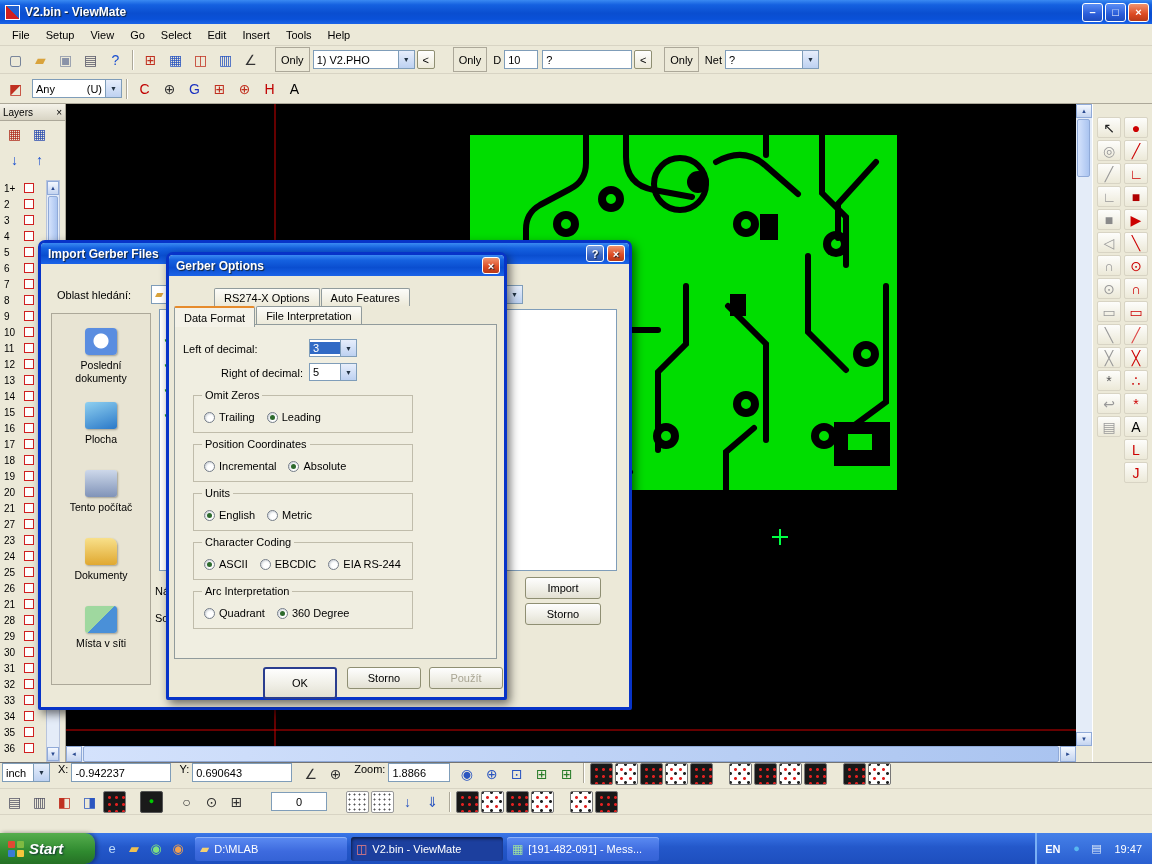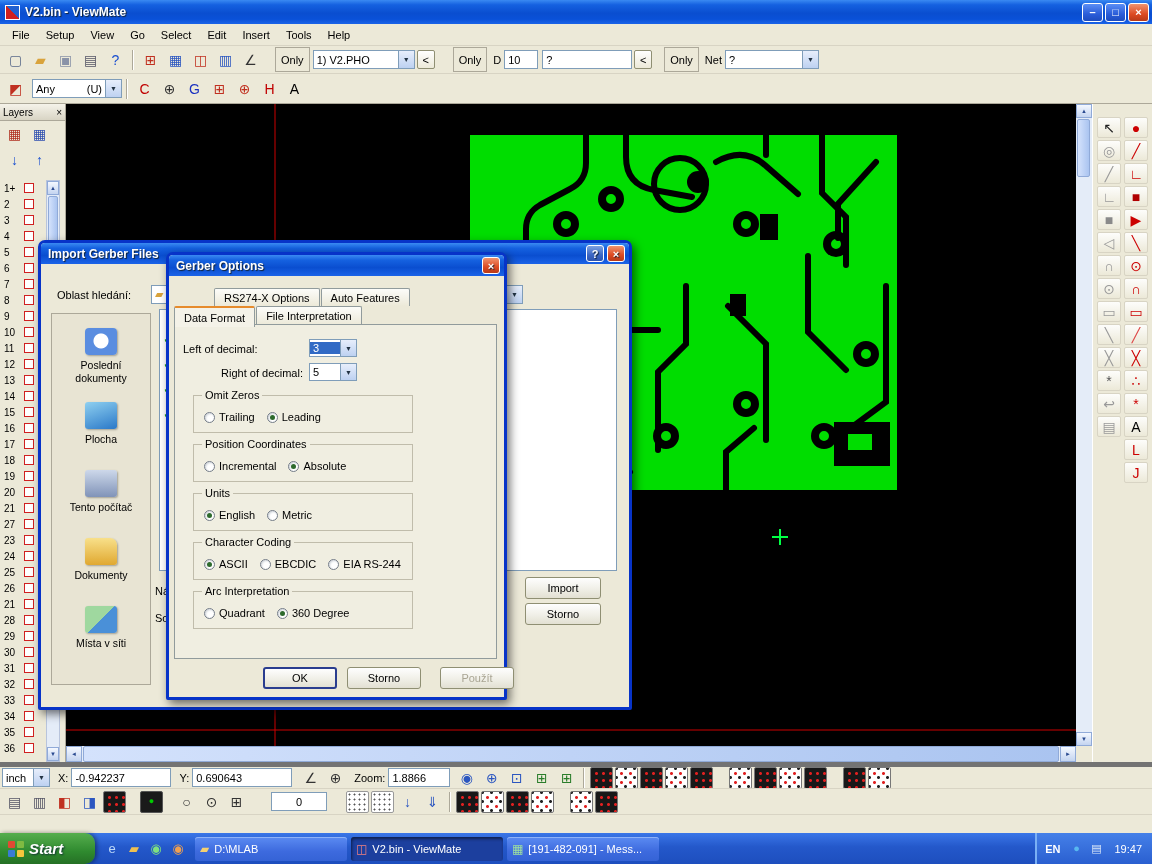--- a/index.html
+++ b/index.html
@@ -67,21 +67,21 @@
   .vscroll { position:absolute; left:1076px; top:104px; width:16px; height:642px; background:#e4ecf8; }
   .vthumb { position:absolute; left:1px; top:15px; width:13px; height:58px; }
 
   
   .rtools { position:absolute; left:1092px; top:104px; width:60px; height:658px; background:#ece9d8; border-left:1px solid #fff; }
   .rcol { position:absolute; top:12px; display:flex; flex-direction:column; }
   .rcol .tbi { width:24px; height:21px; margin:1px 0; background:linear-gradient(#fdfdfb,#ece9d8); border:1px solid #d8d4c4; }
 
   
   .statusbar { position:absolute; left:0; top:762px; width:1152px; height:26px; background:#ece9d8;
-    display:flex; align-items:center; padding:0 2px; border-top:5px solid #737373; }
+    display:flex; align-items:flex-start; padding:0 2px; border-top:1px solid #737373; }
   .tb3 { position:absolute; left:0; top:788px; width:1152px; height:26px; background:#ece9d8;
     display:flex; align-items:center; padding:0 2px; border-top:1px solid #d8d4c4; }
   .filler { position:absolute; left:0; top:814px; width:1152px; height:19px; background:#ece9d8; border-top:1px solid #d8d4c4; }
   .tbi.pat { background-color:#181818; border:1px solid #777;
     background-image:radial-gradient(circle,#e02020 1.2px,transparent 1.7px); background-size:7px 7px; background-position:2px 2px; }
   .tbi.pat2 { background-color:#fff; border:1px solid #777;
     background-image:radial-gradient(circle,#e02020 1.2px,transparent 1.7px),radial-gradient(circle,#222 1.2px,transparent 1.7px);
     background-size:9px 9px,9px 9px; background-position:1px 1px,5px 5px; }
   .tbi.dots { background-color:#fff; border:1px solid #999;
     background-image:radial-gradient(circle,#555 .8px,transparent 1.2px); background-size:5px 5px; }
@@ -926,18 +926,18 @@
               <span class="radio"></span>
               <span>Quadrant</span>
             </label>
             <label class="ropt">
               <span class="radio checked"></span>
               <span>360 Degree</span>
             </label>
           </div>
         </div>
       </div>
-    <div class="btn default abs" style="left:94px;top:412px;width:74px;height:22px;">OK</div>
+    <div class="btn default abs" style="left:94px;top:412px;width:74px;height:32px;">OK</div>
     <div class="btn abs" style="left:178px;top:412px;width:74px;height:22px;">Storno</div>
-    <div class="btn disabled abs" style="left:271px;top:412px;width:74px;height:22px;">Použít</div>
+    <div class="btn disabled abs" style="left:260px;top:412px;width:74px;height:22px;">Použít</div>
   </div>
 
 </div>
 
 </body></html>

